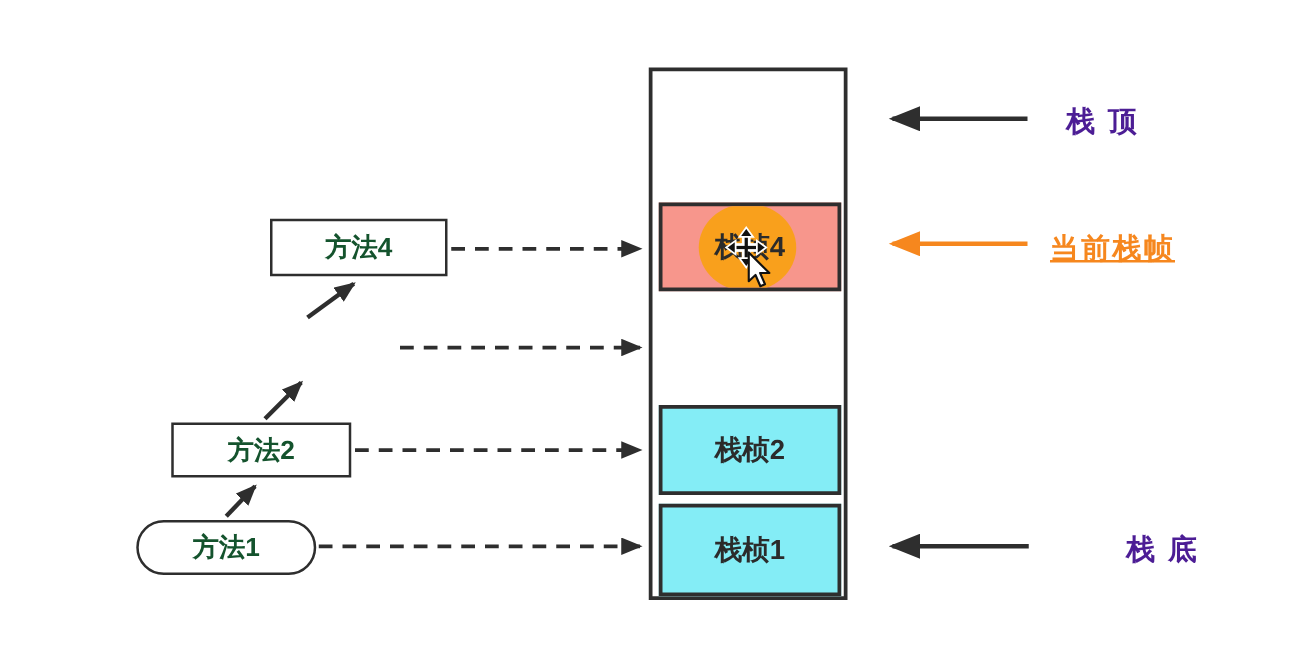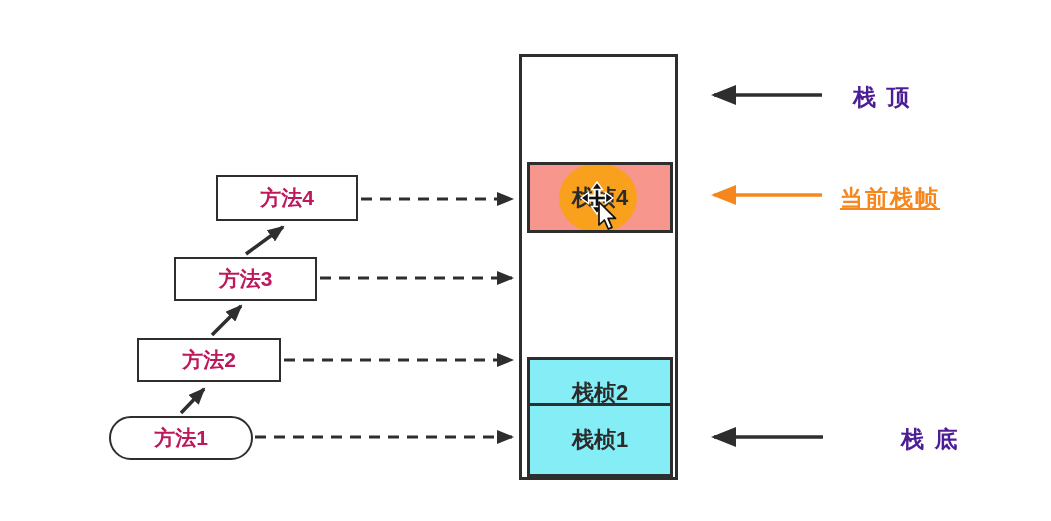--- a/index.html
+++ b/index.html
@@ -14,21 +14,21 @@
   .method-box {
     position: absolute;
     box-sizing: border-box;
     border: 2.5px solid #2e2e2e;
     background: #ffffff;
     display: flex;
     align-items: center;
     justify-content: center;
     font-size: 21px;
     font-weight: bold;
-    color: #be185d;
+    color: #14532d;
   }
   .stack-container {
     position: absolute;
     left: 519px;
     top: 54px;
     width: 159px;
     height: 426px;
     box-sizing: border-box;
     border: 3px solid #2e2e2e;
     background: #ffffff;
@@ -79,37 +79,34 @@
   }
 </style>
 </head>
 <body>
 
 <div class="stage">
 
   <div class="method-box" style="left:216px; top:175px; width:142px; height:46px;">
     <span>方法4</span>
   </div>
-  <div class="method-box" style="left:174px; top:257px; width:143px; height:44px;">
-    <span>方法3</span>
-  </div>
   <div class="method-box" style="left:137px; top:338px; width:144px; height:44px;">
     <span>方法2</span>
   </div>
   <div class="method-box" style="left:109px; top:416px; width:144px; height:44px;border-radius:22px;">
     <span>方法1</span>
   </div>
 
   <div class="stack-container"></div>
 
   <div class="frame frame-current" style="top:162px; height:71px;">
     <div class="highlight-blob"></div>
     <span class="frame-label">栈桢4</span>
   </div>
-  <div class="frame frame-normal" style="top:324px; height:72px;margin-top:33px;">
+  <div class="frame frame-normal" style="top:324px; height:72px;">
     <span class="frame-label">栈桢2</span>
   </div>
   <div class="frame frame-normal" style="top:403px; height:74px;">
     <span class="frame-label">栈桢1</span>
   </div>
 
   <div class="annotation" style="left:853px; top:82px;">栈 顶</div>
   <div class="annotation annotation-orange" style="left:840px; top:183px;text-decoration:underline;">当前栈帧</div>
   <div class="annotation" style="left:853px; top:424px;margin-left:48px;">栈 底</div>
 

